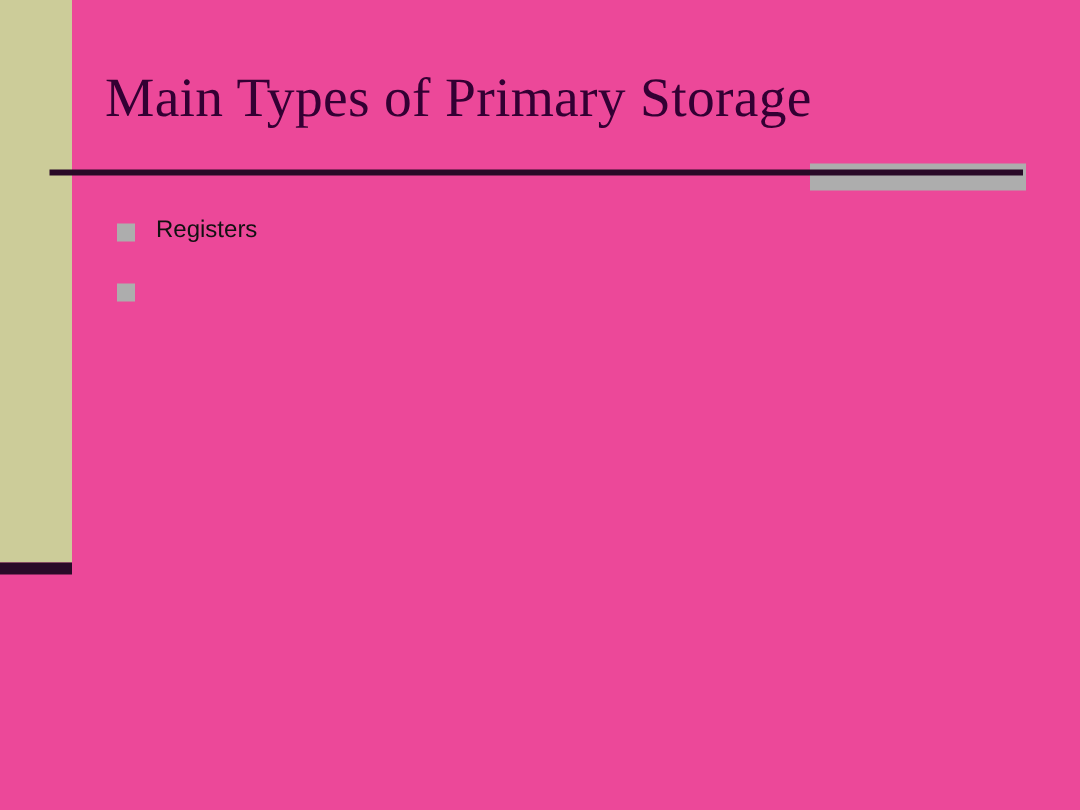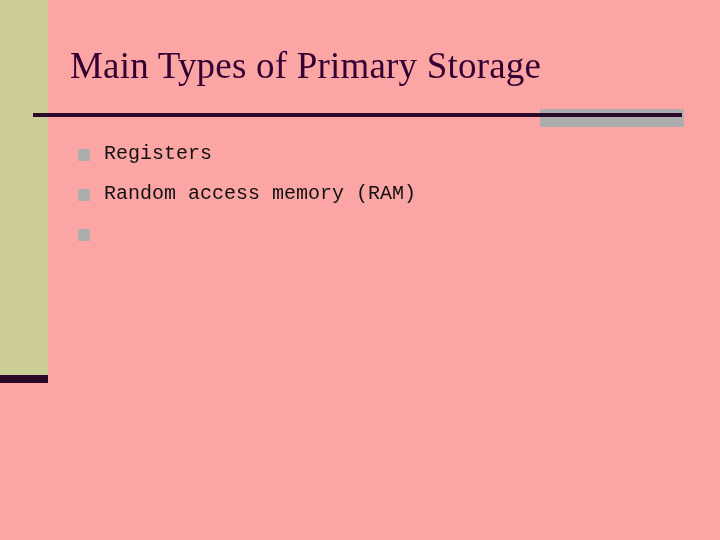--- a/index.html
+++ b/index.html
@@ -12,21 +12,21 @@
     height: 540px;
     overflow: hidden;
     background: #FFFFE0;
     font-family: "Liberation Sans", sans-serif;
   }
 
   .slide {
     position: relative;
     width: 720px;
     height: 540px;
-    background: #fca5a5;
+    background: #ec4899;
     overflow: hidden;
   }
 
   
   .sidebar-band {
     position: absolute;
     left: 0;
     top: 0;
     width: 48px;
     height: 375px;
@@ -92,22 +92,22 @@
     flex: 0 0 auto;
     width: 12px;
     height: 12px;
     background: #ADADAD;
     margin-right: 14px;
     position: relative;
     top: 1px;
   }
   .bullet-text {
     flex: 1 1 auto;
-    font-family: Liberation Mono, monospace;
-    font-size: 20px;
+    font-family: Liberation Sans, sans-serif;
+    font-size: 16px;
     line-height: 30px;
     color: #111111;
     white-space: nowrap;
   }
 </style>
 </head>
 <body>
 
 <div class="slide">
 
@@ -119,24 +119,20 @@
   <div class="rule-block"></div>
   <div class="rule-line"></div>
 
   <div class="bullet-list">
 
     <div class="bullet-item">
       <span class="bullet-marker"></span>
       <span class="bullet-text">Registers</span>
     </div>
 
-    <div class="bullet-item">
-      <span class="bullet-marker"></span>
-      <span class="bullet-text">Random access memory (RAM)</span>
-    </div>
 
     <div class="bullet-item">
       <span class="bullet-marker"></span>
     </div>
 
 
   </div>
 
 </div>
 

